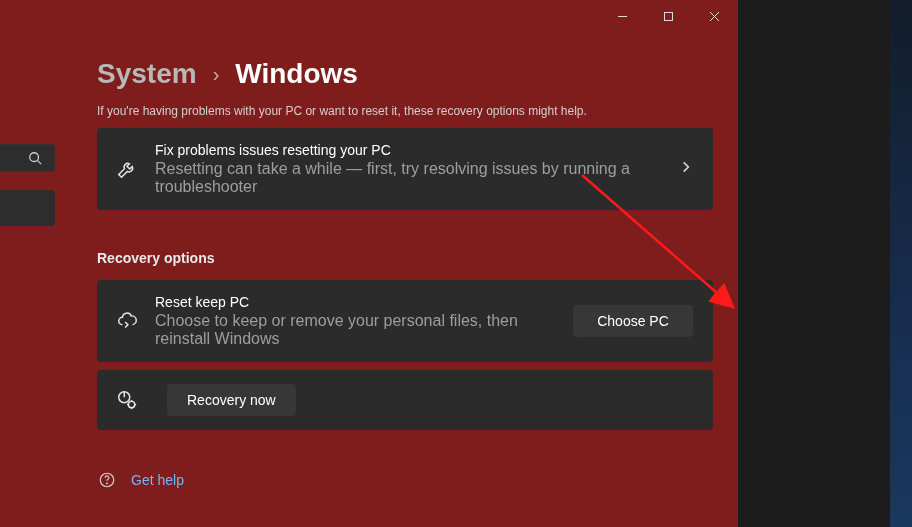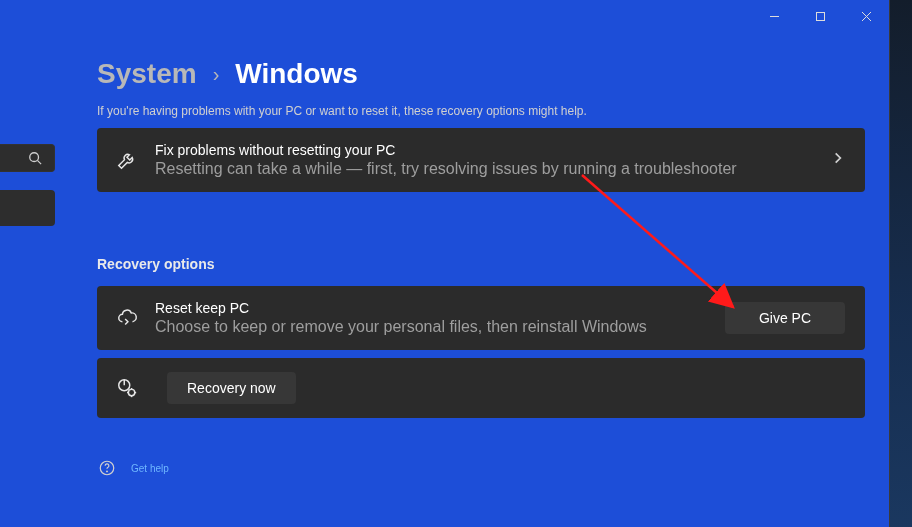--- a/index.html
+++ b/index.html
@@ -10,22 +10,22 @@
     color: #ffffff;
     position: relative;
   }
   
   .right-strip {
     position: absolute; top: 0; right: 0; width: 22px; height: 527px;
     background: linear-gradient(180deg, #0a1e3a 0%, #113f82 60%, #1853a3 100%);
     opacity: 0.5;
   }
   .window {
-    position: absolute; top: 0; left: 0; width: 890px; height: 527px;
-    background: #1d4ed8;
+    position: absolute; top: 0; left: 0; width: 738px; height: 527px;
+    background: #7f1d1d;
     border-right: 1px solid #3a3a3a;
   }
   
   .titlebar {
     position: absolute; top: 0; right: 0; height: 32px;
     display: flex; align-items: center;
   }
   .tb-btn {
     width: 46px; height: 32px; display: flex; align-items: center; justify-content: center;
     color: #dcdcdc; cursor: pointer;
@@ -74,36 +74,36 @@
   .card .icon-slot {
     width: 28px; height: 28px; display: flex; align-items: center; justify-content: center;
     margin-right: 14px; color: #e6e6e6;
   }
   .card .text-slot { flex: 1; }
   .card .title { font-size: 14px; color: #ffffff; }
   .card .desc  { font-size: 16px; color: #9e9e9e; margin-top: 2px; }
   .card .chevron { color: #cfcfcf; margin-left: 12px; }
   .section-heading {
     font-size: 14px; font-weight: 600; color: #e9e9e9;
-    margin-top: 64px; margin-bottom: 14px;
+    margin-top: 40px; margin-bottom: 14px;
   }
   .action-btn {
     background: #373737; color: #ffffff;
     border: none; border-radius: 4px;
     font-size: 14px; padding: 8px 20px;
     min-width: 120px; cursor: pointer;
     margin-left: 12px;
   }
   .footer-links { margin-top: 40px; }
   .footer-link {
     display: flex; align-items: center; gap: 14px;
     margin-bottom: 14px; cursor: pointer;
   }
   .footer-link .fi { width: 20px; height: 20px; display: flex; align-items: center; justify-content: center; color: #d0d0d0; }
-  .footer-link .lbl { color: #6fb7ff; font-size: 10px; }
+  .footer-link .lbl { color: #6fb7ff; font-size: 14px; }
   
   .arrow-overlay {
     position: absolute; top: 0; left: 0; width: 890px; height: 527px;
     pointer-events: none;
   }
   .gap { height: 4px; }
 </style>
 </head>
 <body>
 
@@ -148,21 +148,21 @@
 
     <div class="subtitle">If you're having problems with your PC or want to reset it, these recovery options might help.</div>
 
     <div class="card">
       <div class="icon-slot">
         <svg width="22" height="22" viewBox="0 0 24 24" fill="none" stroke="currentColor" stroke-width="1.6">
           <path d="M14.7 6.3a4 4 0 0 0-5.4 5.4L3 18l3 3 6.3-6.3a4 4 0 0 0 5.4-5.4L15 12l-3-3 2.7-2.7z"></path>
         </svg>
       </div>
       <div class="text-slot">
-        <div class="title">Fix problems without resetting your PC</div>
+        <div class="title">Fix problems issues resetting your PC</div>
         <div class="desc">Resetting can take a while — first, try resolving issues by running a troubleshooter</div>
       </div>
       <div class="chevron">
         <svg width="14" height="14" viewBox="0 0 12 12" fill="none" stroke="currentColor" stroke-width="1.5">
             <polyline points="4,2 8,6 4,10"></polyline>
           </svg>
       </div>
     </div>
 
     <div class="section-heading">Recovery options</div>
@@ -171,21 +171,21 @@
       <div class="icon-slot">
         <svg width="22" height="22" viewBox="0 0 24 24" fill="none" stroke="currentColor" stroke-width="1.6">
           <path d="M7 16a4 4 0 0 1 0-8 5 5 0 0 1 9.6-1.5A4 4 0 0 1 18 16"></path>
           <polyline points="10 19 13 16 10 13"></polyline>
         </svg>
       </div>
       <div class="text-slot">
         <div class="title">Reset keep PC</div>
         <div class="desc">Choose to keep or remove your personal files, then reinstall Windows</div>
       </div>
-      <button class="action-btn">Give PC</button>
+      <button class="action-btn">Choose PC</button>
     </div>
 
     <div class="gap"></div>
 
     <div class="card">
       <div class="icon-slot">
         <svg width="22" height="22" viewBox="0 0 24 24" fill="none" stroke="currentColor" stroke-width="1.6">
           <circle cx="9" cy="9" r="6"></circle>
             <line x1="9" y1="3" x2="9" y2="9"></line>
           <circle cx="17" cy="17" r="3.5"></circle>

